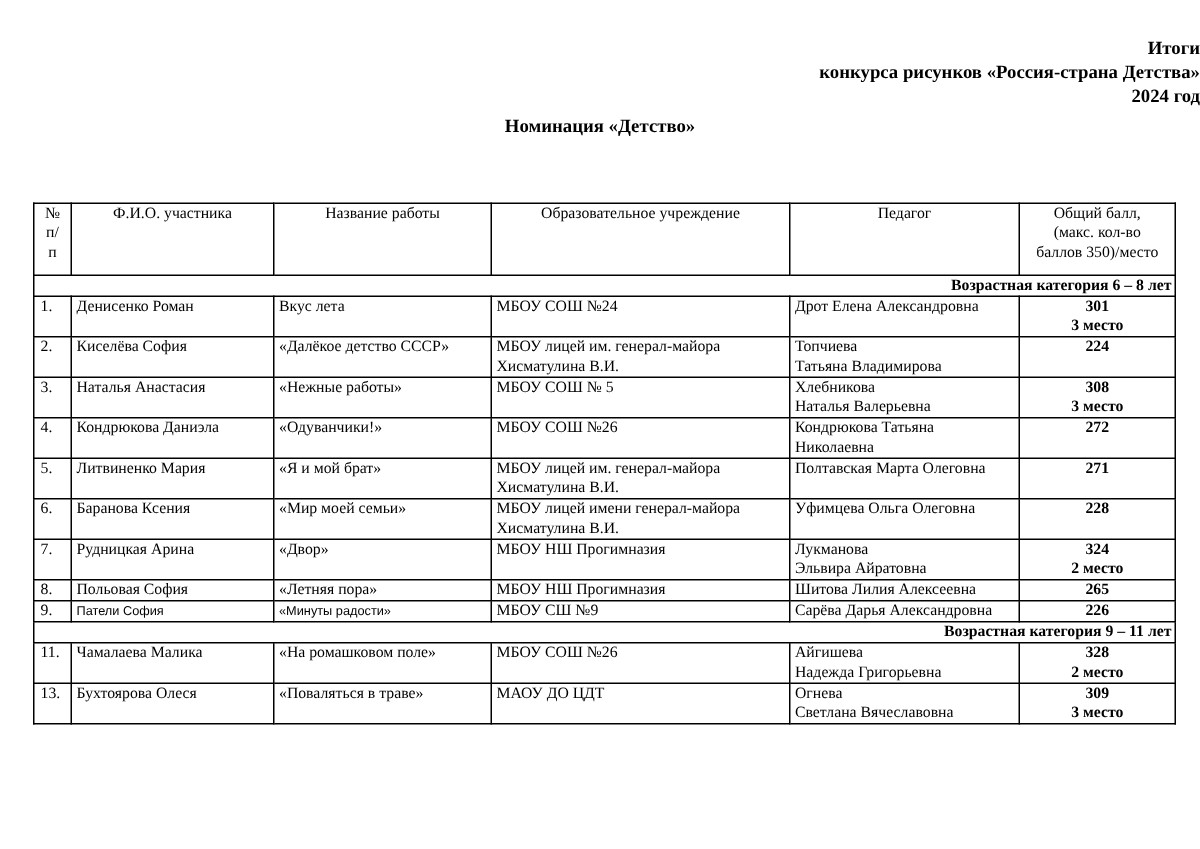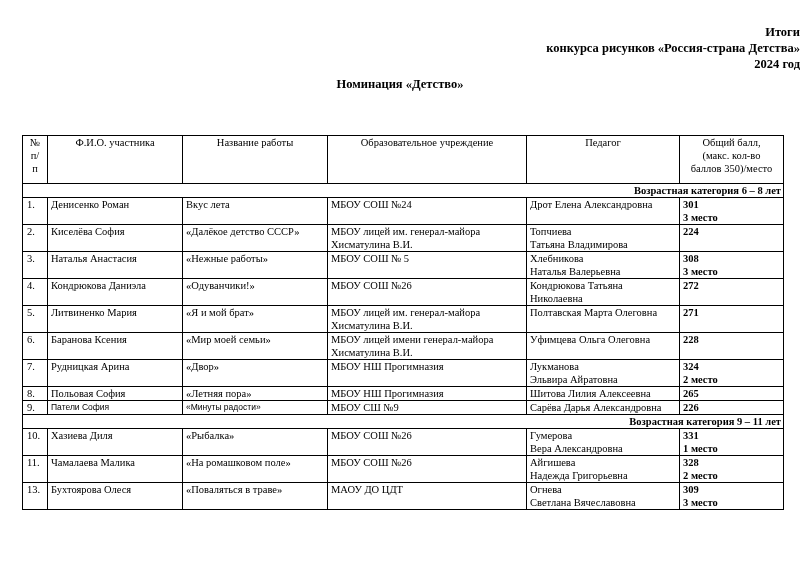--- a/index.html
+++ b/index.html
@@ -30,21 +30,21 @@
     border:1px solid #000; vertical-align:top;
     white-space:pre-line; overflow:hidden;
     padding:0 3px;
   }
   thead tr { height:48px; }
   th { font-weight:normal; text-align:center; padding-top:0; }
   tr.section-row td {
     font-weight:bold; text-align:right; height:14px; padding:0 2px;
   }
   td.c-num { padding-left:4px; }
-  td.c-score { font-weight:bold;margin-top:27px; }
+  td.c-score { text-align:center; font-weight:bold;margin-top:27px; }
   td.small-cell {
     font-family:"Liberation Sans", sans-serif;
     font-size:8.5px; line-height:13px;
   }
   tbody tr { height:13px; }
 </style>
 </head>
 <body>
 
 <div class="page">
@@ -161,30 +161,20 @@
           <td class="c-name small-cell">Патели София</td>
           <td class="c-work small-cell">«Минуты радости»</td>
           <td class="c-school">МБОУ СШ №9</td>
           <td class="c-teacher">Сарёва Дарья Александровна</td>
           <td class="c-score">226</td>
         </tr>
         <tr class="section-row">
           <td colspan="6">Возрастная категория 9 – 11 лет</td>
         </tr>
         <tr>
-          <td class="c-num">10.</td>
-          <td class="c-name">Хазиева Диля</td>
-          <td class="c-work">«Рыбалка»</td>
-          <td class="c-school">МБОУ СОШ №26</td>
-          <td class="c-teacher">Гумерова
-Вера Александровна</td>
-          <td class="c-score">331
-1 место</td>
-        </tr>
-        <tr>
           <td class="c-num">11.</td>
           <td class="c-name">Чамалаева Малика</td>
           <td class="c-work">«На ромашковом поле»</td>
           <td class="c-school">МБОУ СОШ №26</td>
           <td class="c-teacher">Айгишева
 Надежда Григорьевна</td>
           <td class="c-score">328
 2 место</td>
         </tr>
         <tr>

